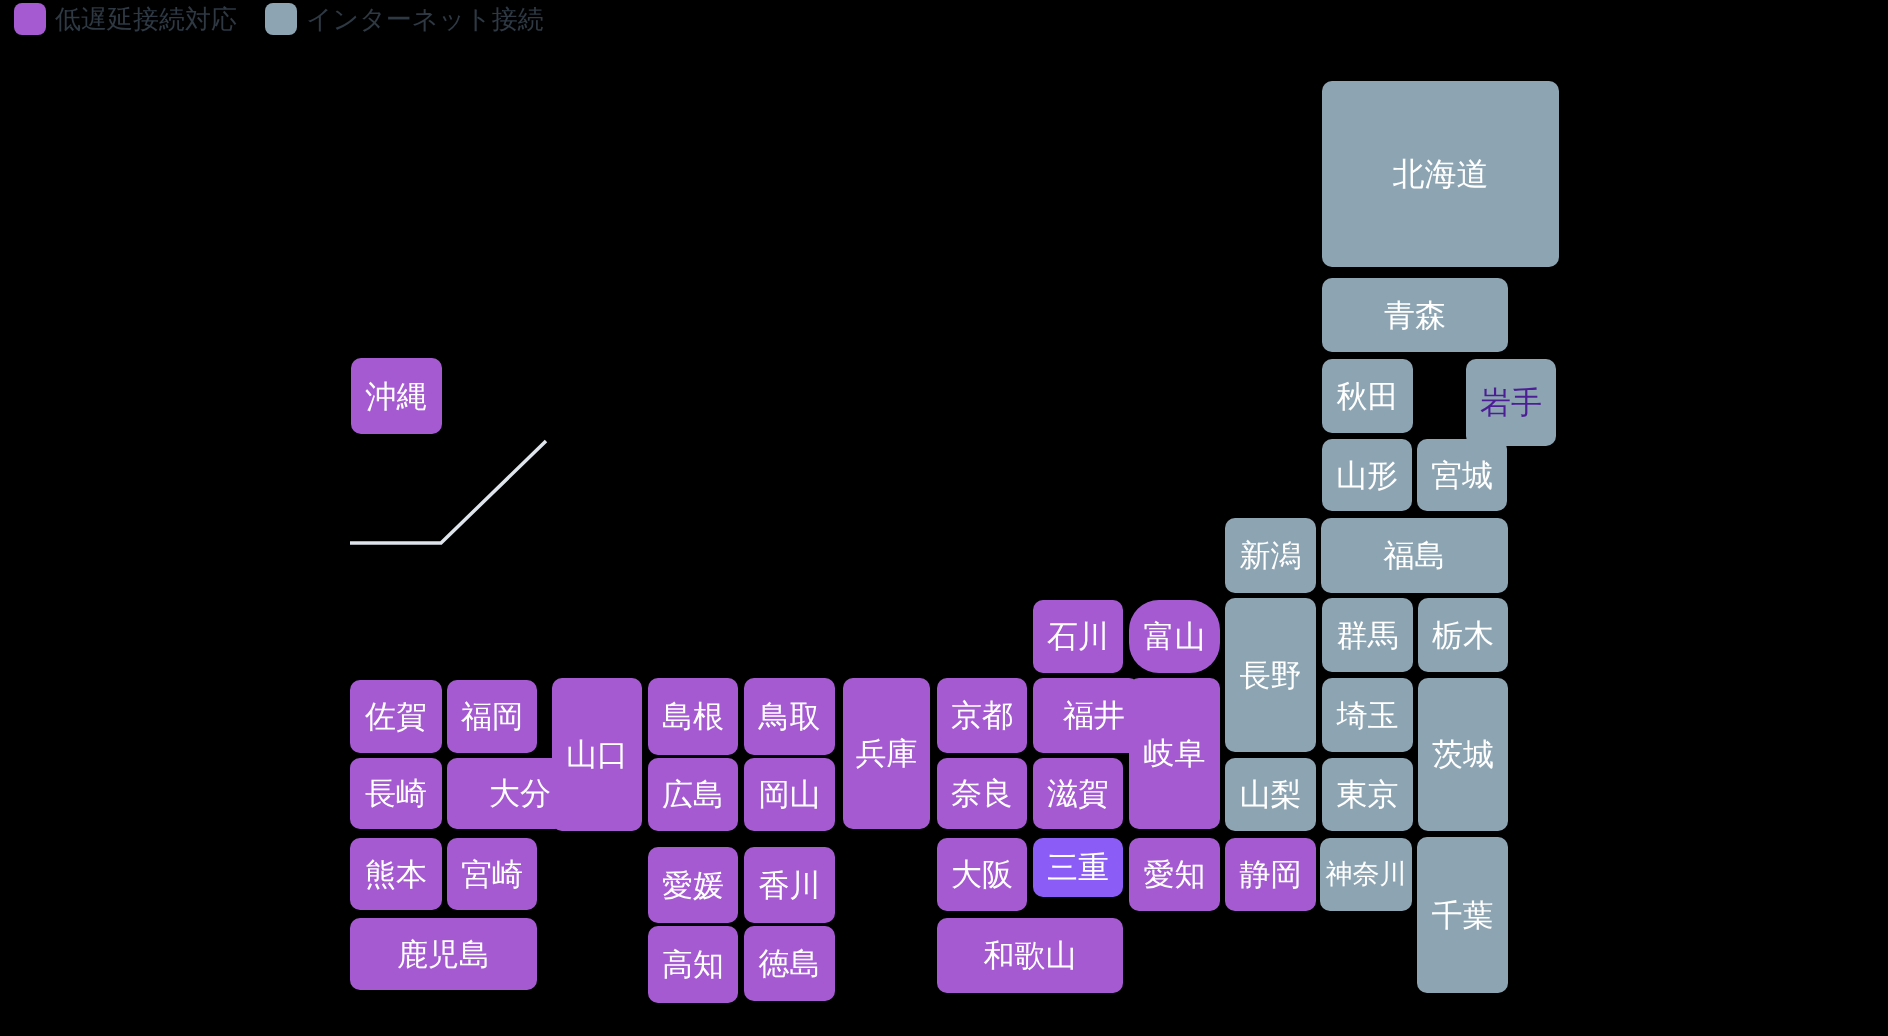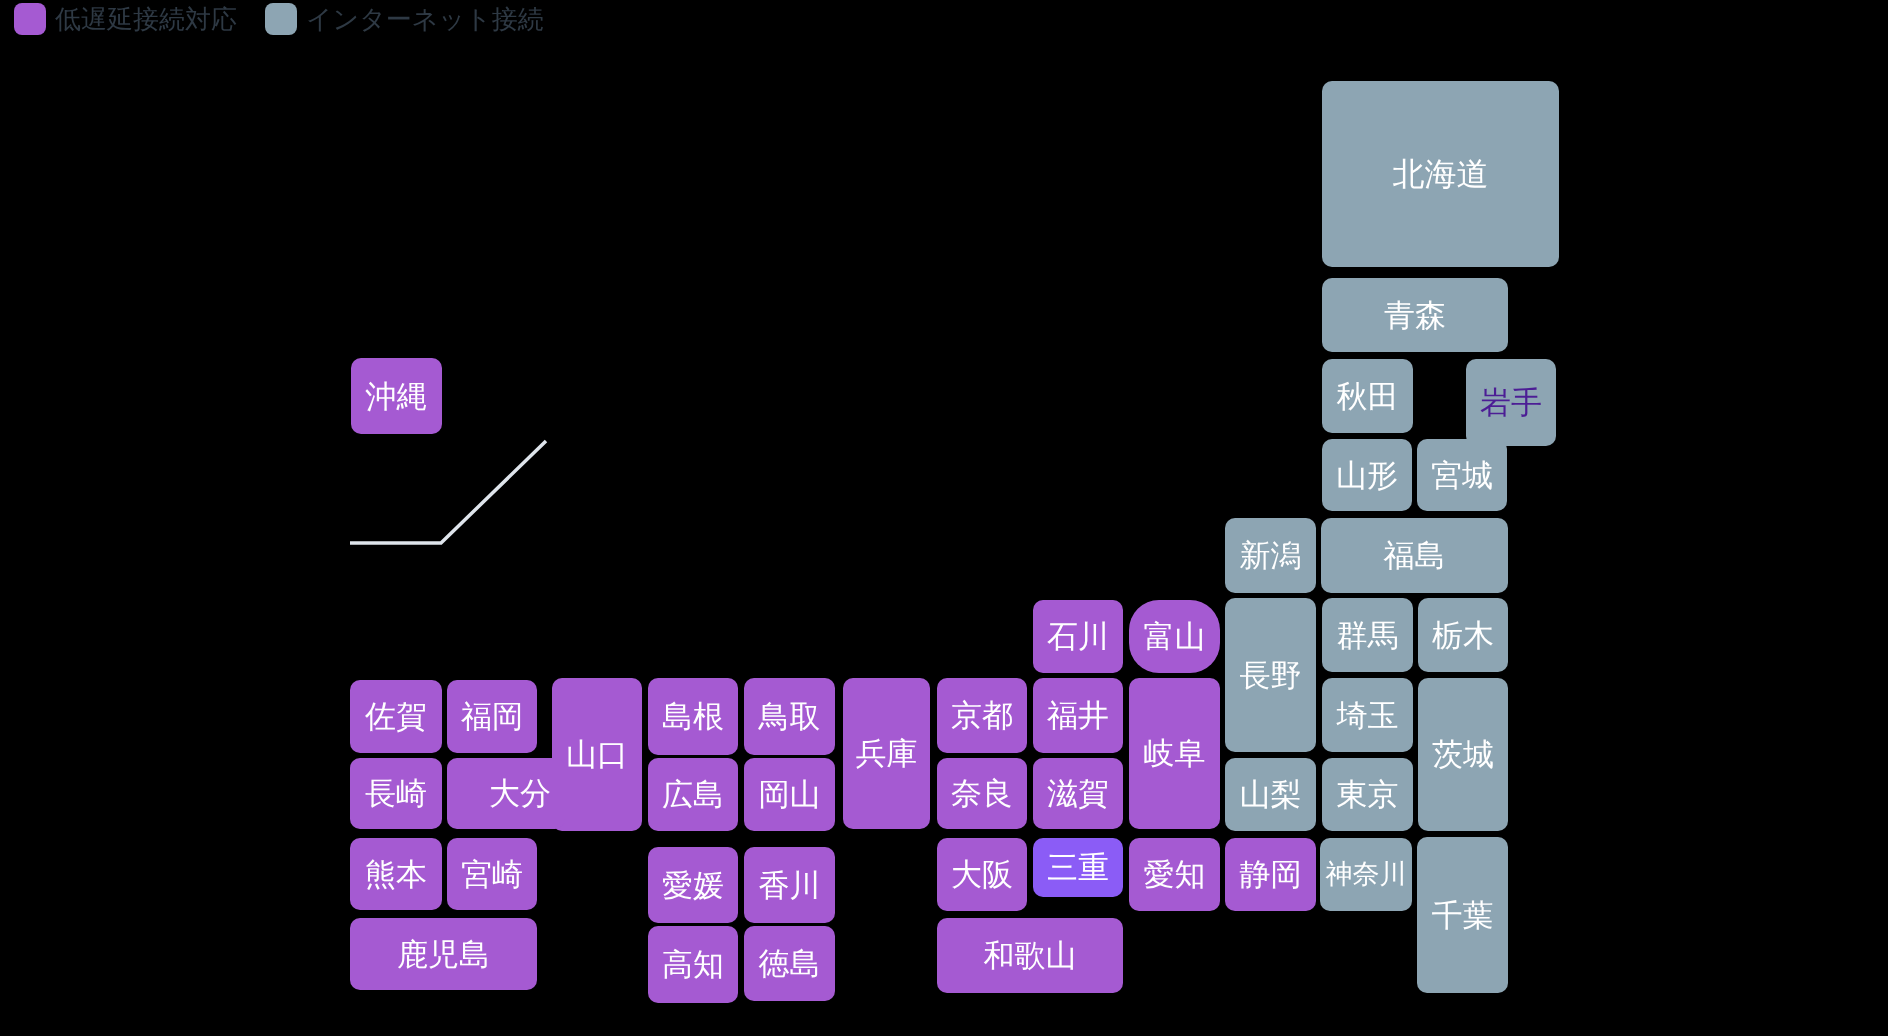--- a/index.html
+++ b/index.html
@@ -59,21 +59,21 @@
       <div class="tile" style="left: 1322px; top: 598px; width: 91px; height: 74px; background: rgb(141, 165, 179); color: rgb(255, 255, 255); font-size: 31px;">群馬</div>
       <div class="tile" style="left: 1418px; top: 598px; width: 90px; height: 74px; background: rgb(141, 165, 179); color: rgb(255, 255, 255); font-size: 31px;">栃木</div>
       <div class="tile" style="left: 1322px; top: 678px; width: 91px; height: 74px; background: rgb(141, 165, 179); color: rgb(255, 255, 255); font-size: 31px;">埼玉</div>
       <div class="tile" style="left: 1418px; top: 678px; width: 90px; height: 153px; background: rgb(141, 165, 179); color: rgb(255, 255, 255); font-size: 31px;">茨城</div>
       <div class="tile" style="left: 1225px; top: 758px; width: 91px; height: 73px; background: rgb(141, 165, 179); color: rgb(255, 255, 255); font-size: 31px;">山梨</div>
       <div class="tile" style="left: 1322px; top: 758px; width: 91px; height: 73px; background: rgb(141, 165, 179); color: rgb(255, 255, 255); font-size: 31px;">東京</div>
       <div class="tile" style="left: 1320px; top: 838px; width: 92px; height: 73px; background: rgb(141, 165, 179); color: rgb(255, 255, 255); font-size: 27px;">神奈川</div>
       <div class="tile" style="left: 1417px; top: 837px; width: 91px; height: 156px; background: rgb(141, 165, 179); color: rgb(255, 255, 255); font-size: 31px;">千葉</div>
       <div class="tile" style="left: 1033px; top: 600px; width: 90px; height: 73px; background: rgb(165, 90, 210); color: rgb(255, 255, 255); font-size: 31px;">石川</div>
       <div class="tile" style="left: 1129px; top: 600px; width: 91px; height: 73px; background: rgb(165, 90, 210); color: rgb(255, 255, 255); font-size: 31px; border-radius: 30px;">富山</div>
-      <div class="tile" style="left: 1033px; top: 678px; width: 90px; height: 75px; background: rgb(165, 90, 210); color: rgb(255, 255, 255); font-size: 31px;">福井</div>
+      <div class="tile" style="left: 1033px; top: 678px; width: 90px; height: 75px; background: rgb(165, 90, 210); color: rgb(255, 255, 255); font-size: 31px; padding-left: 16px;">福井</div>
       <div class="tile" style="left: 1129px; top: 678px; width: 91px; height: 151px; background: rgb(165, 90, 210); color: rgb(255, 255, 255); font-size: 31px;">岐阜</div>
       <div class="tile" style="left: 1225px; top: 838px; width: 91px; height: 73px; background: rgb(165, 90, 210); color: rgb(255, 255, 255); font-size: 31px;">静岡</div>
       <div class="tile" style="left: 1129px; top: 838px; width: 91px; height: 73px; background: rgb(165, 90, 210); color: rgb(255, 255, 255); font-size: 31px;">愛知</div>
       <div class="tile" style="left: 937px; top: 678px; width: 90px; height: 75px; background: rgb(165, 90, 210); color: rgb(255, 255, 255); font-size: 31px;">京都</div>
       <div class="tile" style="left: 1033px; top: 758px; width: 90px; height: 71px; background: rgb(165, 90, 210); color: rgb(255, 255, 255); font-size: 31px;">滋賀</div>
       <div class="tile" style="left: 937px; top: 758px; width: 90px; height: 71px; background: rgb(165, 90, 210); color: rgb(255, 255, 255); font-size: 31px;">奈良</div>
       <div class="tile" style="left: 937px; top: 838px; width: 90px; height: 73px; background: rgb(165, 90, 210); color: rgb(255, 255, 255); font-size: 31px;">大阪</div>
       <div class="tile" style="left: 1033px; top: 838px; width: 90px; height: 59px; background: #8b5cf6; color: rgb(255, 255, 255); font-size: 31px;">三重</div>
       <div class="tile" style="left: 843px; top: 678px; width: 87px; height: 151px; background: rgb(165, 90, 210); color: rgb(255, 255, 255); font-size: 31px;">兵庫</div>
       <div class="tile" style="left: 937px; top: 918px; width: 186px; height: 75px; background: rgb(165, 90, 210); color: rgb(255, 255, 255); font-size: 31px;">和歌山</div>

